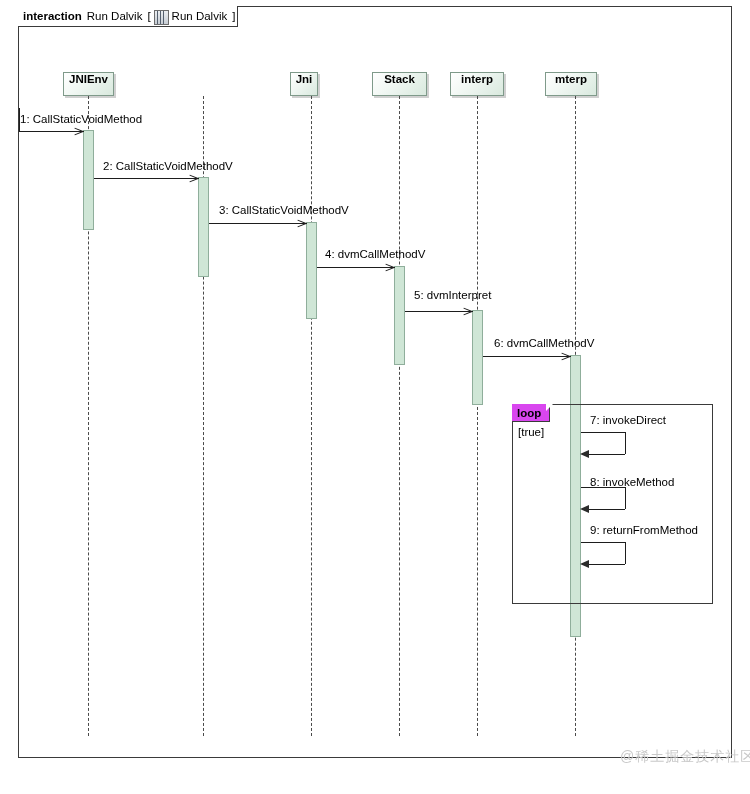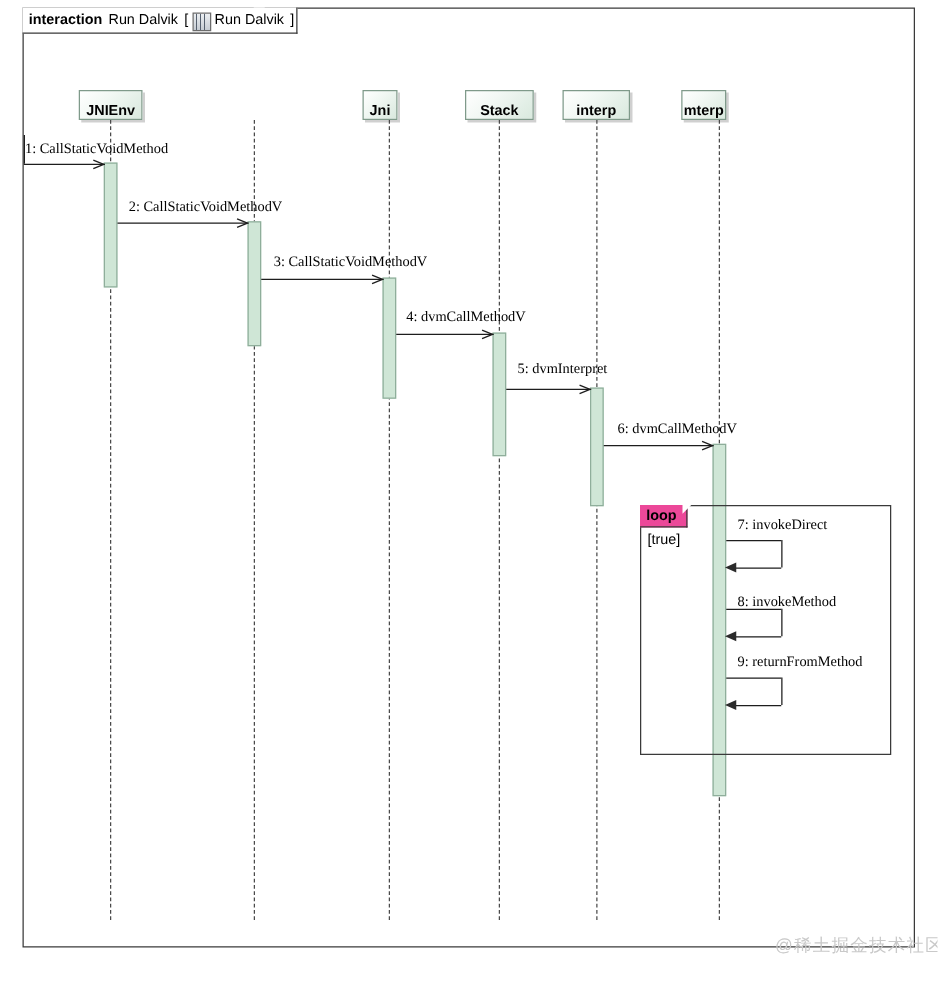--- a/index.html
+++ b/index.html
@@ -81,21 +81,21 @@
   .lifeline-head {
     position: absolute;
     box-sizing: border-box;
     border: 1px solid #7f9a8a;
     background: linear-gradient(135deg, #ffffff 0%, #f2f8f4 38%, #d9e9de 100%);
     box-shadow: 2px 2px 0 rgba(150,150,150,0.45);
     font-size: 11.5px;
     font-weight: bold;
     color: #000000;
     display: flex;
-    align-items: flex-end;
+    align-items: flex-start;
     justify-content: center;
     white-space: nowrap;
     height: 24px;
   }
   .lifeline-line {
     position: absolute;
     width: 0;
     border-left: 1px dashed #4a4a4a;
   }
 
@@ -117,21 +117,20 @@
   .msg-vert {
     position: absolute;
     width: 0;
     border-left: 1px solid #1d1d1d;
   }
   .msg-label {
     position: absolute;
     font-size: 11.5px;
     white-space: nowrap;
     color: #000000;
-    font-family: Liberation Serif, serif;
   }
   
   .arrow-open {
     position: absolute;
     width: 9px;
     height: 9px;
   }
   .arrow-open::before,
   .arrow-open::after {
     content: "";
@@ -160,21 +159,21 @@
     box-sizing: border-box;
     border: 1px solid #3a3a3a;
     background: transparent;
   }
   .fragment-tab {
     position: absolute;
     box-sizing: border-box;
     border: 1px solid #3a3a3a;
     border-top: none;
     border-left: none;
-    background: #ec4899;
+    background: #d946ef;
     font-size: 11.5px;
     font-weight: bold;
     padding: 1px 8px 1px 5px;
     height: 18px;
     display: flex;
     align-items: center;
     white-space: nowrap;
   }
   .fragment-tab-corner {
     position: absolute;
@@ -219,21 +218,21 @@
   </div>
   <div class="lifeline-head" style="left:290px; top:72px; width:28px;">
     <span>Jni</span>
   </div>
   <div class="lifeline-head" style="left:372px; top:72px; width:55px;">
     <span>Stack</span>
   </div>
   <div class="lifeline-head" style="left:450px; top:72px; width:54px;">
     <span>interp</span>
   </div>
-  <div class="lifeline-head" style="left:545px; top:72px; width:36px;">
+  <div class="lifeline-head" style="left:545px; top:72px; width:52px;">
     <span>mterp</span>
   </div>
 
   <div class="lifeline-line" style="left:88px;  top:96px; height:640px;"></div>
   <div class="lifeline-line" style="left:203px; top:96px; height:640px;"></div>
   <div class="lifeline-line" style="left:311px; top:96px; height:640px;"></div>
   <div class="lifeline-line" style="left:399px; top:96px; height:640px;"></div>
   <div class="lifeline-line" style="left:477px; top:96px; height:640px;"></div>
   <div class="lifeline-line" style="left:575px; top:96px; height:640px;"></div>
 

